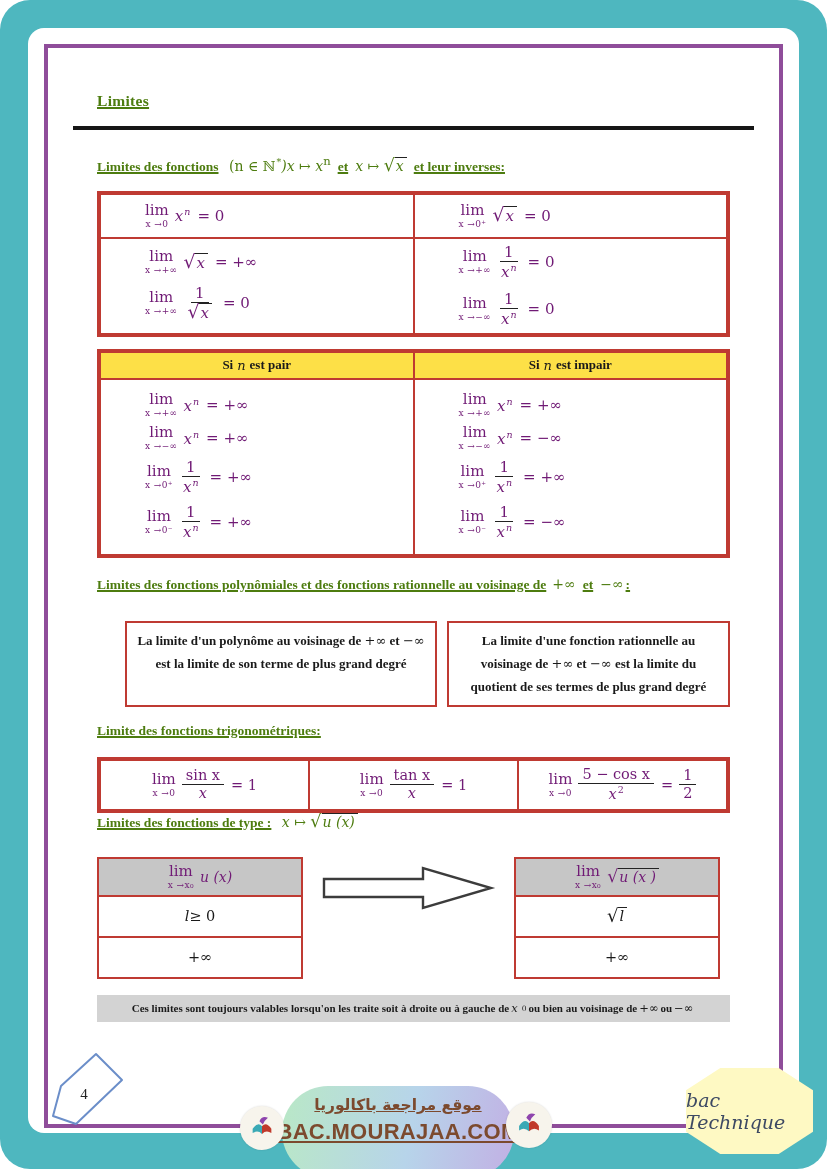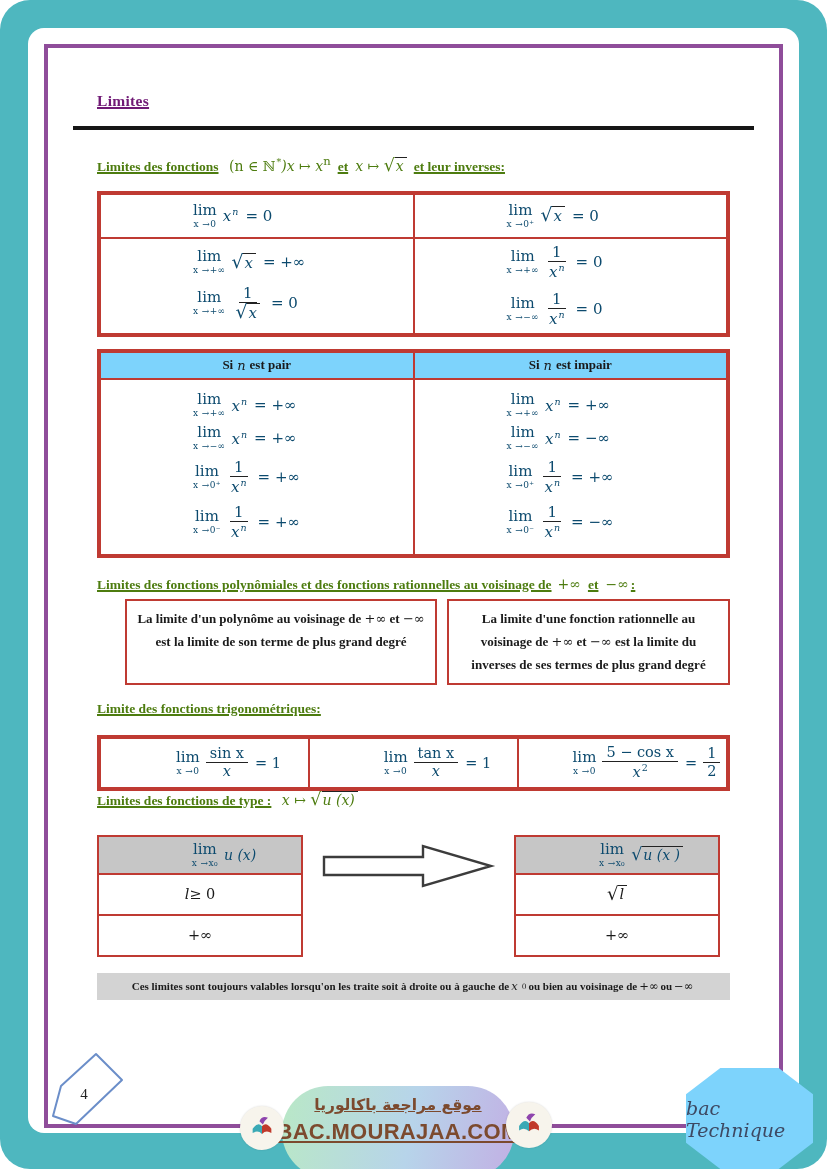--- a/index.html
+++ b/index.html
@@ -6,57 +6,57 @@
   body{
     width:827px;height:1169px;position:relative;overflow:hidden;
     background:#ffffff;font-family:"Liberation Serif",serif;color:#1a1a1a;
   }
   .frame{position:absolute;inset:0;background:#4eb7bf;border-radius:30px;}
   .paper{position:absolute;left:28px;top:28px;right:28px;bottom:36px;background:#ffffff;border-radius:16px;}
   .pborder{position:absolute;left:16px;right:16px;top:16px;bottom:5px;border:4px solid #8f4d9a;}
   .content{position:absolute;left:4px;top:4px;right:4px;bottom:4px;padding:0 45px;}
 
   
-  .doc-title{margin-top:40px;font-size:15.5px;font-weight:bold;color:#701a75;
+  .doc-title{margin-top:40px;font-size:15.5px;font-weight:bold;color:#4d7c0f;
     text-decoration:underline;text-decoration-thickness:1.5px;letter-spacing:.3px;}
   .hline{height:4px;background:#161616;margin:16px -24px 0 -24px;}
   .heading{font-size:13.5px;font-weight:bold;color:#4d7c0f;}
   .heading .u{text-decoration:underline;text-decoration-thickness:1.5px;margin-right:4px;}
   .heading .u.sp{margin:0 5px;}
   .heading .m{font-family:"DejaVu Serif",serif;font-weight:normal;font-size:14px;margin:0 2px;}
   .h1x{margin-top:24px;}
   .h2x{margin-top:18px;}
   .h3x{margin-top:16px;}
   .h4x{}
 
   
-  .mf{display:inline-flex;align-items:center;font-family:"DejaVu Serif",serif;font-size:15px;color:#0c4a6e;margin-left:48px;}
+  .mf{display:inline-flex;align-items:center;font-family:"DejaVu Serif",serif;font-size:15px;color:#701a75;}
   .lim{display:inline-flex;flex-direction:column;align-items:center;line-height:1;}
   .lim .lw{font-size:15px;}
   .lim .ls{font-size:9px;margin-top:2px;white-space:nowrap;letter-spacing:.4px;}
   .mbody{margin-left:6px;white-space:nowrap;}
   .mi{font-style:italic;}
   .mf sup,.msup{font-size:9.5px;font-style:italic;vertical-align:super;margin-left:1px;}
   .meq{margin-left:7px;white-space:nowrap;}
   .frac{display:inline-flex;flex-direction:column;align-items:center;line-height:1.2;margin-left:6px;text-align:center;}
   .frac .num{padding:0 4px;border-bottom:1.3px solid #222;white-space:nowrap;}
   .frac .den{padding:0 4px;white-space:nowrap;}
   .sqrt{display:inline-flex;align-items:flex-start;white-space:nowrap;}
   .sqrt::before{content:"√";font-size:1.25em;line-height:1;}
   .sqrt .rc{border-top:1.4px solid #222;padding:0 3px 0 1px;}
 
   
   :root{--red:#bf3a32;}
   .table1{display:grid;grid-template-columns:1fr 1fr;grid-template-rows:44px 96px;border:3px solid var(--red);margin-top:16px;}
   .table1 > div{border:1.5px solid var(--red);display:flex;flex-direction:column;justify-content:center;gap:9px;padding-left:44px;}
   .table2{display:grid;grid-template-columns:1fr 1fr;grid-template-rows:27px 176px;border:3px solid var(--red);margin-top:12px;}
-  .table2 .th{background:#7dd3fc;border:1.5px solid var(--red);display:flex;align-items:center;justify-content:center;font-weight:bold;font-size:13px;}
+  .table2 .th{background:#fde047;border:1.5px solid var(--red);display:flex;align-items:center;justify-content:center;font-weight:bold;font-size:13px;}
   .table2 .th .mi{font-family:"DejaVu Serif",serif;font-weight:normal;margin:0 4px;}
   .table2 .td{border:1.5px solid var(--red);display:flex;flex-direction:column;gap:7px;padding:11px 0 11px 44px;justify-content:center;}
-  .boxes{display:flex;gap:10px;margin-top:6px;padding-left:28px;}
+  .boxes{display:flex;gap:10px;margin-top:28px;padding-left:28px;}
   .rbox{border:2.5px solid var(--red);padding:6px 10px;text-align:center;font-weight:bold;font-size:13px;line-height:1.8;}
   .rbox .m{font-family:"DejaVu Serif",serif;font-weight:normal;}
   .rbox.left{width:288px;flex:none;}
   .rbox.right{flex:1;}
   .trig{display:grid;grid-template-columns:1fr 1fr 1fr;border:3px solid var(--red);margin-top:18px;}
   .trig > div{border:1.5px solid var(--red);height:48px;display:flex;align-items:center;justify-content:center;}
   .trig .mf{font-size:14.5px;}
 
   
   .ublock{display:flex;margin-top:26px;align-items:flex-start;}
@@ -81,21 +81,21 @@
     background:linear-gradient(100deg,#b9e8c6 0%,#b7d4ea 55%,#c2b0e4 100%);
     display:flex;flex-direction:column;align-items:center;justify-content:flex-start;padding-top:10px;box-sizing:border-box;}
   .pill .ar{font-family:"DejaVu Sans",sans-serif;font-size:15.5px;font-weight:bold;color:#7c4a2e;
     text-decoration:underline;direction:rtl;}
   .pill .url{font-family:"Liberation Sans",sans-serif;font-size:22px;font-weight:bold;color:#7c4a2e;
     text-decoration:underline;margin-top:5px;letter-spacing:.3px;}
   .logocircle{position:absolute;z-index:7;border-radius:50%;background:#f7f4ec;display:flex;align-items:center;justify-content:center;
     box-shadow:0 0 2px rgba(0,0,0,.15);}
   .logocircle.l{left:240px;top:1106px;width:44px;height:44px;}
   .logocircle.r{left:506px;top:1102px;width:46px;height:46px;}
-  .brand{position:absolute;left:686px;top:1068px;width:127px;height:101px;z-index:6;background:#7dd3fc;
+  .brand{position:absolute;left:686px;top:1068px;width:127px;height:86px;z-index:6;background:#fef9c3;
     clip-path:polygon(27% 0,73% 0,100% 26%,100% 74%,73% 100%,27% 100%,0 74%,0 26%);
     display:flex;align-items:center;justify-content:center;}
   .brand span{font-family:"DejaVu Serif",serif;font-style:italic;font-size:19px;color:#3d4963;}
 </style>
 </head>
 <body>
 
 <div class="frame"></div>
 <div class="paper">
   <div class="pborder">
@@ -271,26 +271,26 @@
               <span class="frac">
                 <span class="num">1</span>
                 <span class="den"><span class="mi">x</span><sup>n</sup></span>
               </span>
               <span class="meq">= −∞</span>
             </span>
         </div>
       </div>
 
       <div class="heading h2x">
-        <span class="u">Limites des fonctions polynômiales et des fonctions rationnelles au voisinage de</span><span class="m">+∞</span><span class="u sp">et</span><span class="m">−∞</span><span class="u">:</span>
+        <span class="u">Limites des fonctions polynômiales et des fonctions rationnelle au voisinage de</span><span class="m">+∞</span><span class="u sp">et</span><span class="m">−∞</span><span class="u">:</span>
       </div>
 
       <div class="boxes">
         <div class="rbox left"><span>La limite d'un polynôme au voisinage de </span><span class="m">+∞</span><span> et </span><span class="m">−∞</span><span> est la limite de son terme de plus grand degré</span></div>
-        <div class="rbox right"><span>La limite d'une fonction rationnelle au voisinage de </span><span class="m">+∞</span><span> et </span><span class="m">−∞</span><span> est la limite du inverses de ses termes de plus grand degré</span></div>
+        <div class="rbox right"><span>La limite d'une fonction rationnelle au voisinage de </span><span class="m">+∞</span><span> et </span><span class="m">−∞</span><span> est la limite du quotient de ses termes de plus grand degré</span></div>
       </div>
 
       <div class="heading h3x">
         <span class="u">Limite des fonctions trigonométriques:</span>
       </div>
 
       <div class="trig">
         <div>
           <span class="mf">
               <span class="lim">

